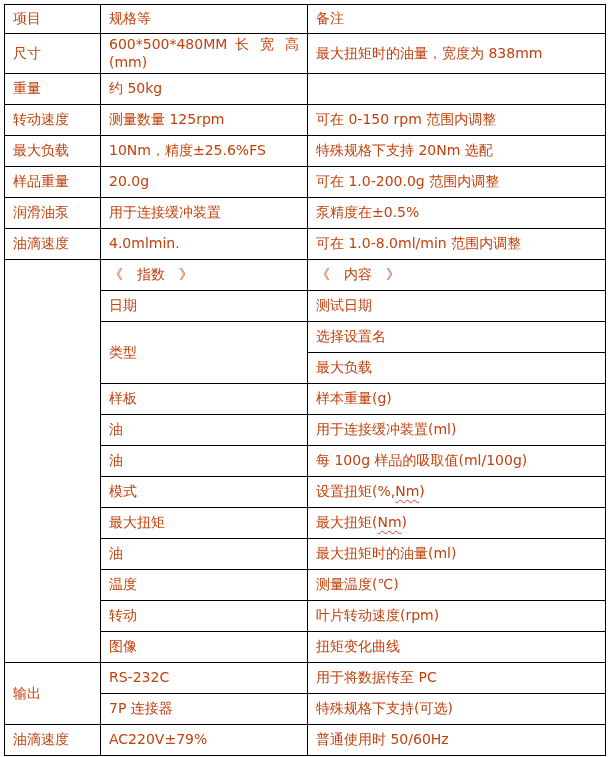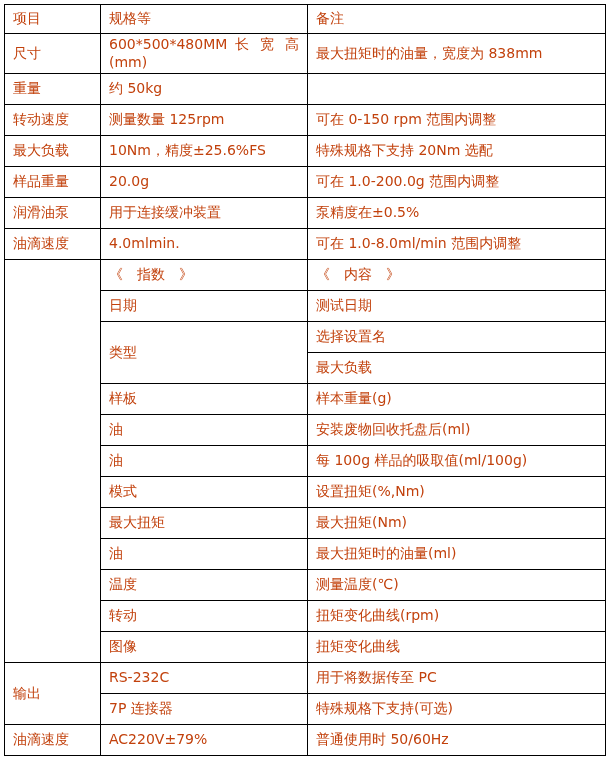--- a/index.html
+++ b/index.html
@@ -32,20 +32,21 @@
     word-break: break-all;
   }
   tr { height: 31px; }
   tr.h-header { height: 29px; }
   tr.h-tall { height: 39px; }
   .justify-line {
     text-align: justify;
     text-align-last: justify;
   }
   .sq {
+    text-decoration: underline;
     text-decoration-style: wavy;
     text-decoration-color: #e03c31;
     text-decoration-thickness: 1px;
     text-underline-offset: 3px;
     text-decoration-skip-ink: none;
   }
 </style>
 </head>
 <body>
 
@@ -129,21 +130,21 @@
       <td>最大负载</td>
     </tr>
 
     <tr>
       <td>样板</td>
       <td>样本重量(g)</td>
     </tr>
 
     <tr>
       <td>油</td>
-      <td>安装废物回收托盘后(ml)</td>
+      <td>用于连接缓冲装置(ml)</td>
     </tr>
 
     <tr>
       <td>油</td>
       <td>每 100g 样品的吸取值(ml/100g)</td>
     </tr>
 
     <tr>
       <td>模式</td>
       <td><span>设置扭矩(%,</span><span class="sq">Nm</span><span>)</span></td>
@@ -159,21 +160,21 @@
       <td>最大扭矩时的油量(ml)</td>
     </tr>
 
     <tr>
       <td>温度</td>
       <td>测量温度(℃)</td>
     </tr>
 
     <tr>
       <td>转动</td>
-      <td>扭矩变化曲线(rpm)</td>
+      <td>叶片转动速度(rpm)</td>
     </tr>
 
     <tr>
       <td>图像</td>
       <td>扭矩变化曲线</td>
     </tr>
 
     <tr>
       <td rowspan="2">输出</td>
       <td>RS-232C</td>

